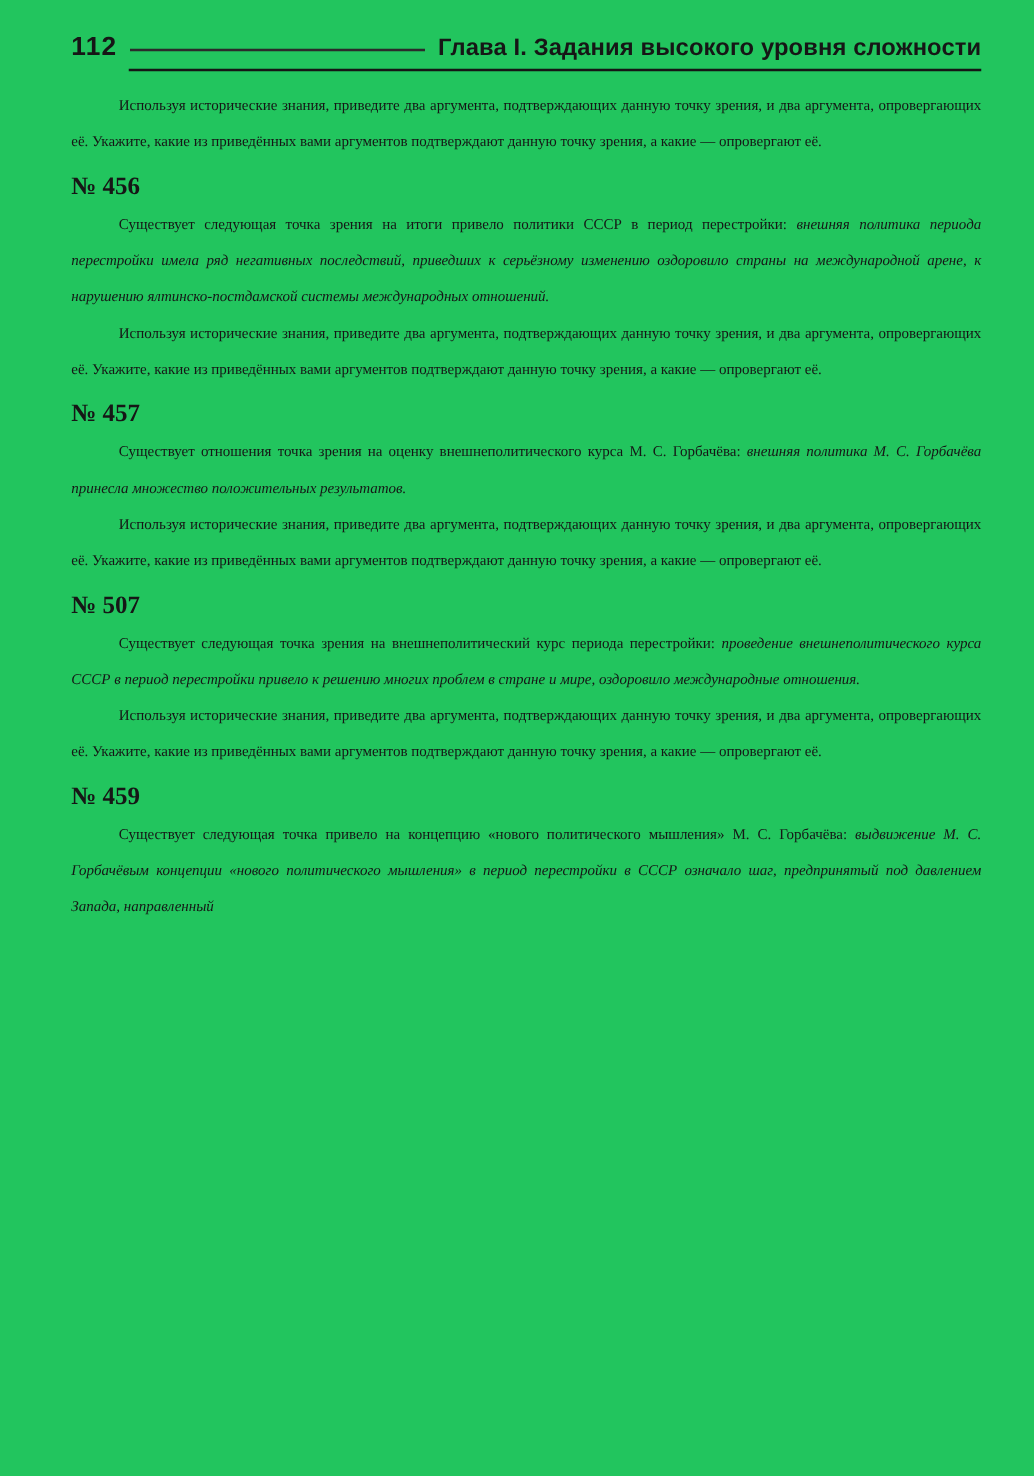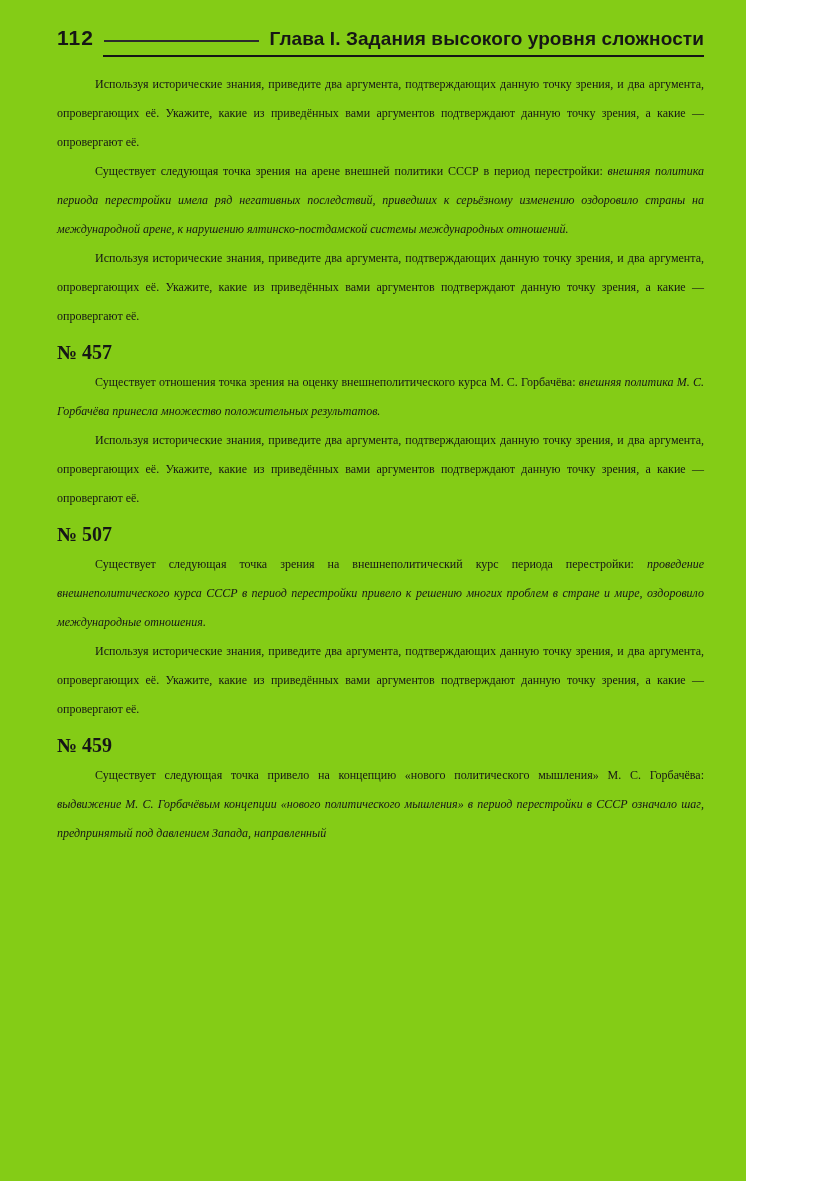--- a/index.html
+++ b/index.html
@@ -2,24 +2,24 @@
 <html lang="ru"><head>
 <meta charset="utf-8">
 <style>
   html, body {
     margin: 0;
     padding: 0;
     background: #ffffff;
   }
   .page {
     position: relative;
-    width: 746px;
+    width: 827px;
     height: 1181px;
     box-sizing: border-box;
-    background: #84cc16;
+    background: #22c55e;
     color: #161616;
     padding: 26px 42px 12px 57px;
     font-family: "Liberation Serif", "DejaVu Serif", serif;
     overflow: hidden;
   }
   
   .hdr-row {
     display: flex;
     align-items: baseline;
     font-family: "Liberation Sans", "DejaVu Sans", sans-serif;
@@ -86,21 +86,22 @@
       <span class="running-head">Глава I. Задания высокого уровня сложности</span>
     </div>
     <div class="hdr-thick-rule"></div>
   </header>
 
   <main>
 
     <p class="para">Используя исторические знания, приведите два аргумента, подтверждающих данную точку зрения, и два аргумента, опровергающих её. Укажите, какие из приведённых вами аргументов подтверждают данную точку зрения, а какие — опровергают её.</p>
 
     <section>
-      <p class="para"><span>Существует следующая точка зрения на арене внешней политики СССР в период перестройки: </span><span class="statement">внешняя политика периода перестройки имела ряд негативных последствий, приведших к серьёзному изменению оздоровило страны на международной арене, к нарушению ялтинско-постдамской системы международных отношений.</span></p>
+      <h2 class="task-number">№ 456</h2>
+      <p class="para"><span>Существует следующая точка зрения на итоги привело политики СССР в период перестройки: </span><span class="statement">внешняя политика периода перестройки имела ряд негативных последствий, приведших к серьёзному изменению оздоровило страны на международной арене, к нарушению ялтинско-постдамской системы международных отношений.</span></p>
       <p class="para">Используя исторические знания, приведите два аргумента, подтверждающих данную точку зрения, и два аргумента, опровергающих её. Укажите, какие из приведённых вами аргументов подтверждают данную точку зрения, а какие — опровергают её.</p>
     </section>
 
     <section>
       <h2 class="task-number">№ 457</h2>
       <p class="para"><span>Существует отношения точка зрения на оценку внешнеполитического курса М. С. Горбачёва: </span><span class="statement">внешняя политика М. С. Горбачёва принесла множество положительных результатов.</span></p>
       <p class="para">Используя исторические знания, приведите два аргумента, подтверждающих данную точку зрения, и два аргумента, опровергающих её. Укажите, какие из приведённых вами аргументов подтверждают данную точку зрения, а какие — опровергают её.</p>
     </section>
 
     <section>

